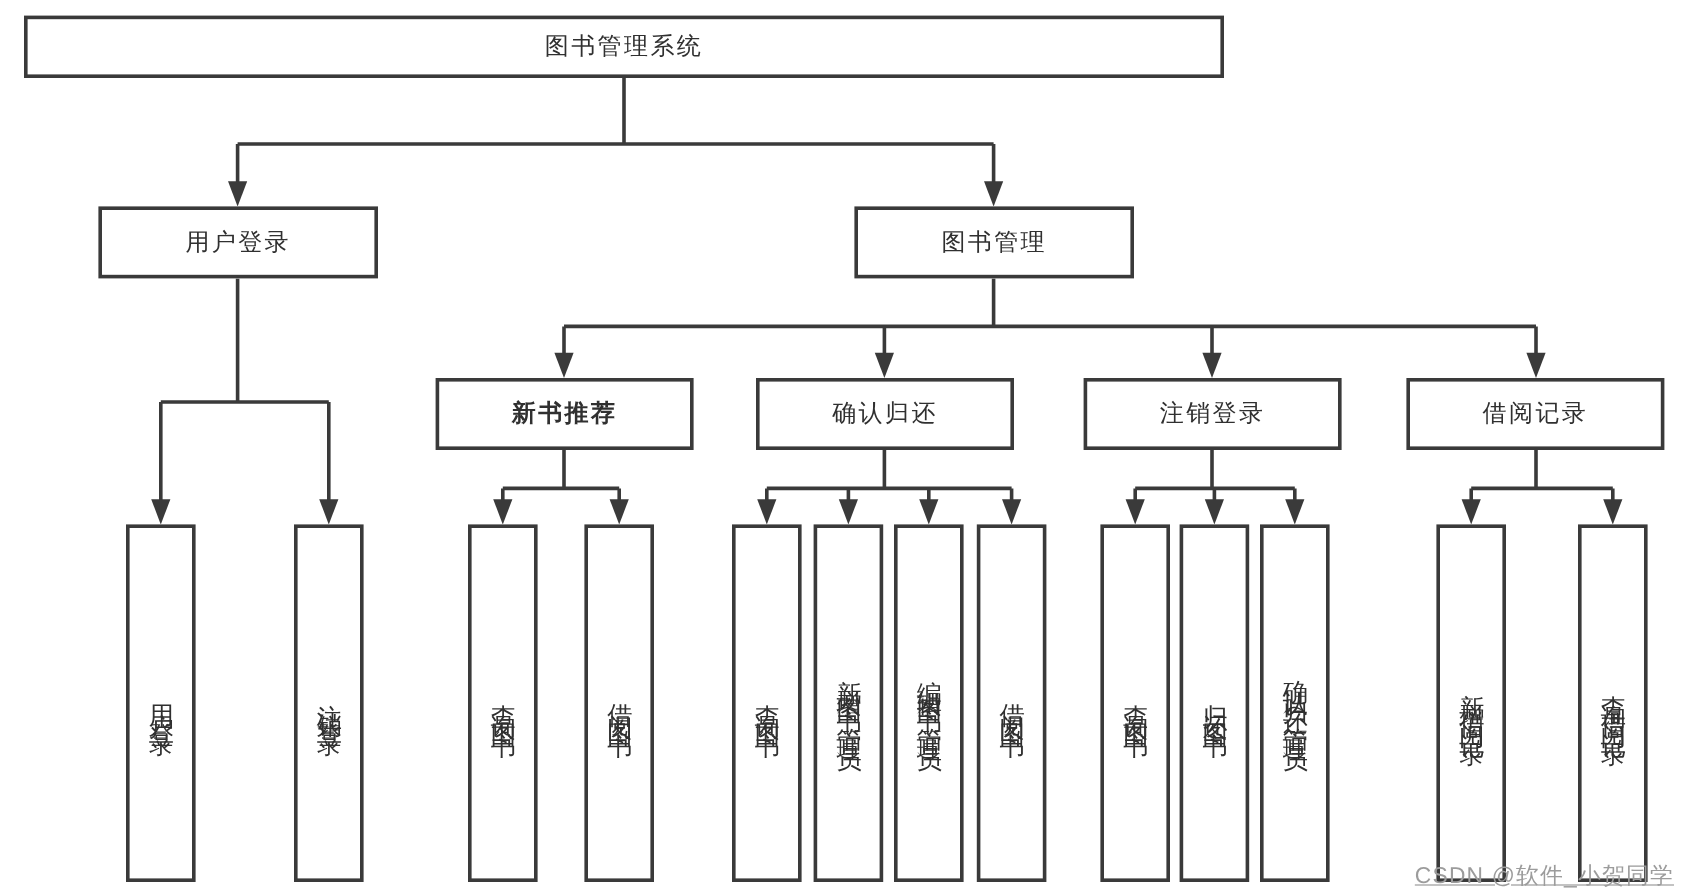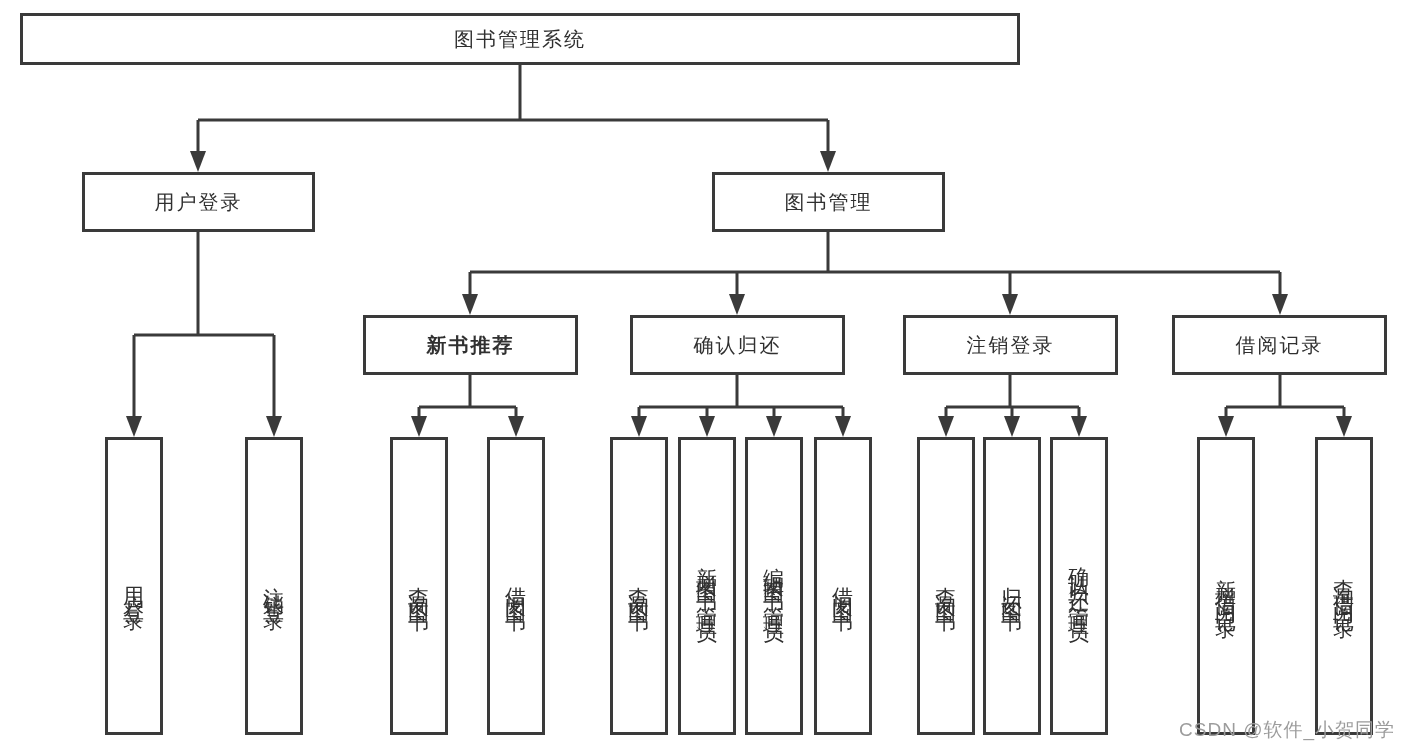--- a/index.html
+++ b/index.html
@@ -46,20 +46,21 @@
   }
   .watermark {
     position: absolute;
     right: 10px;
     bottom: 4px;
     font-size: 19px;
     letter-spacing: 1px;
     color: #9c9c9c;
     z-index: 5;
     white-space: nowrap;
+    text-decoration: underline;
   }
 </style>
 </head>
 <body>
 
 <div id="stage">
 
   <svg id="wires" width="1405" height="747" viewBox="0 0 1405 747">
     <g stroke="#3a3a3a" stroke-width="3" fill="none">
       <path d="M520,65 V120 M198,120 H828 M198,120 V155 M828,120 V155"></path>

